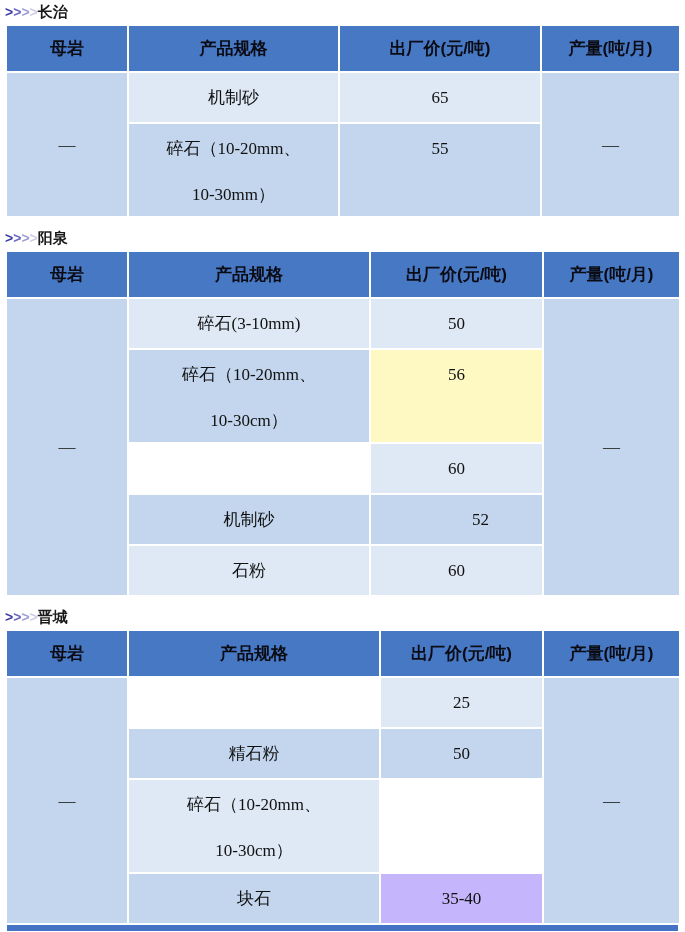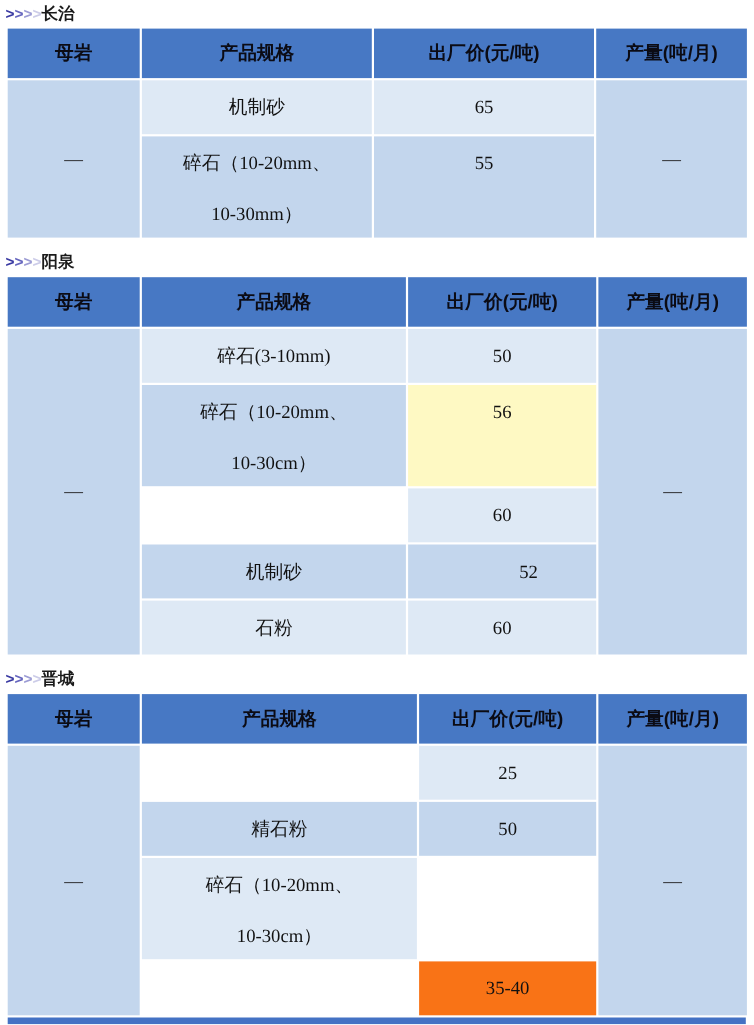--- a/index.html
+++ b/index.html
@@ -135,17 +135,20 @@
       <div class="cell dash-cell" style="background: rgb(195, 214, 237); grid-area: 2 / 1 / span 4;">—</div>
       <div class="cell body-cell" style="background: rgb(222, 233, 245); grid-area: 2 / 3;">25</div>
       <div class="cell body-cell" style="background: rgb(195, 214, 237); grid-area: 3 / 2;">
         <span class="spec-line">精石粉</span>
       </div>
       <div class="cell body-cell" style="background: rgb(195, 214, 237); grid-area: 3 / 3;">50</div>
       <div class="cell body-cell" style="background: rgb(222, 233, 245); grid-area: 4 / 2;">
         <span class="spec-line">碎石（10-20mm、</span>
         <span class="spec-line">10-30cm）</span>
       </div>
-      <div class="cell body-cell" style="background: #f97316; grid-area: 5 / 3;">35-40</div>
+      <div class="cell body-cell" style="background: rgb(195, 214, 237); grid-area: 5 / 2;">
+        <span class="spec-line">块石</span>
+      </div>
+      <div class="cell body-cell" style="background: #c4b5fd; grid-area: 5 / 3;">35-40</div>
       <div class="cell dash-cell" style="background: rgb(195, 214, 237); grid-area: 2 / 4 / span 4;">—</div>
     </div>
     <div class="bottom-bar" style="background: rgb(68, 114, 196);"></div>
   </div>
 
 </body></html>

